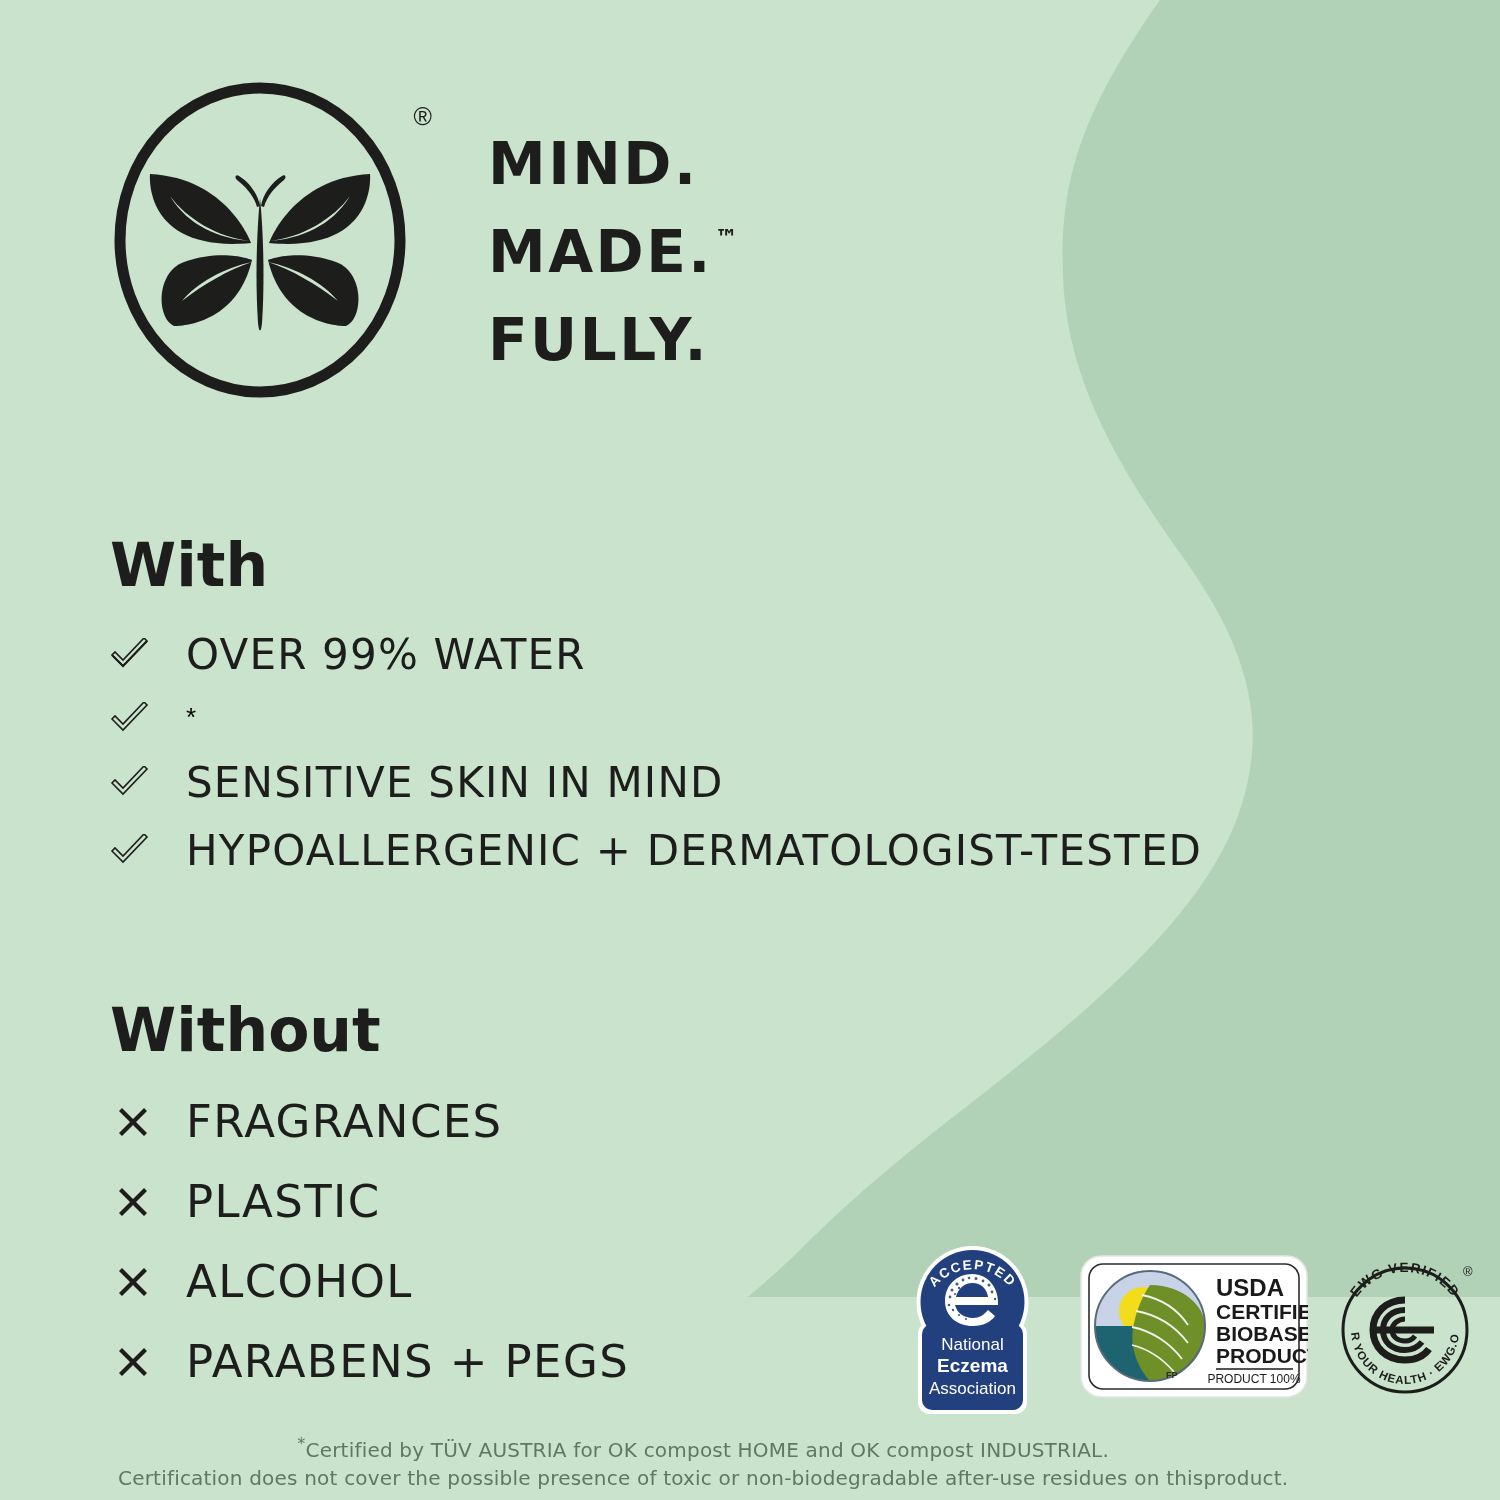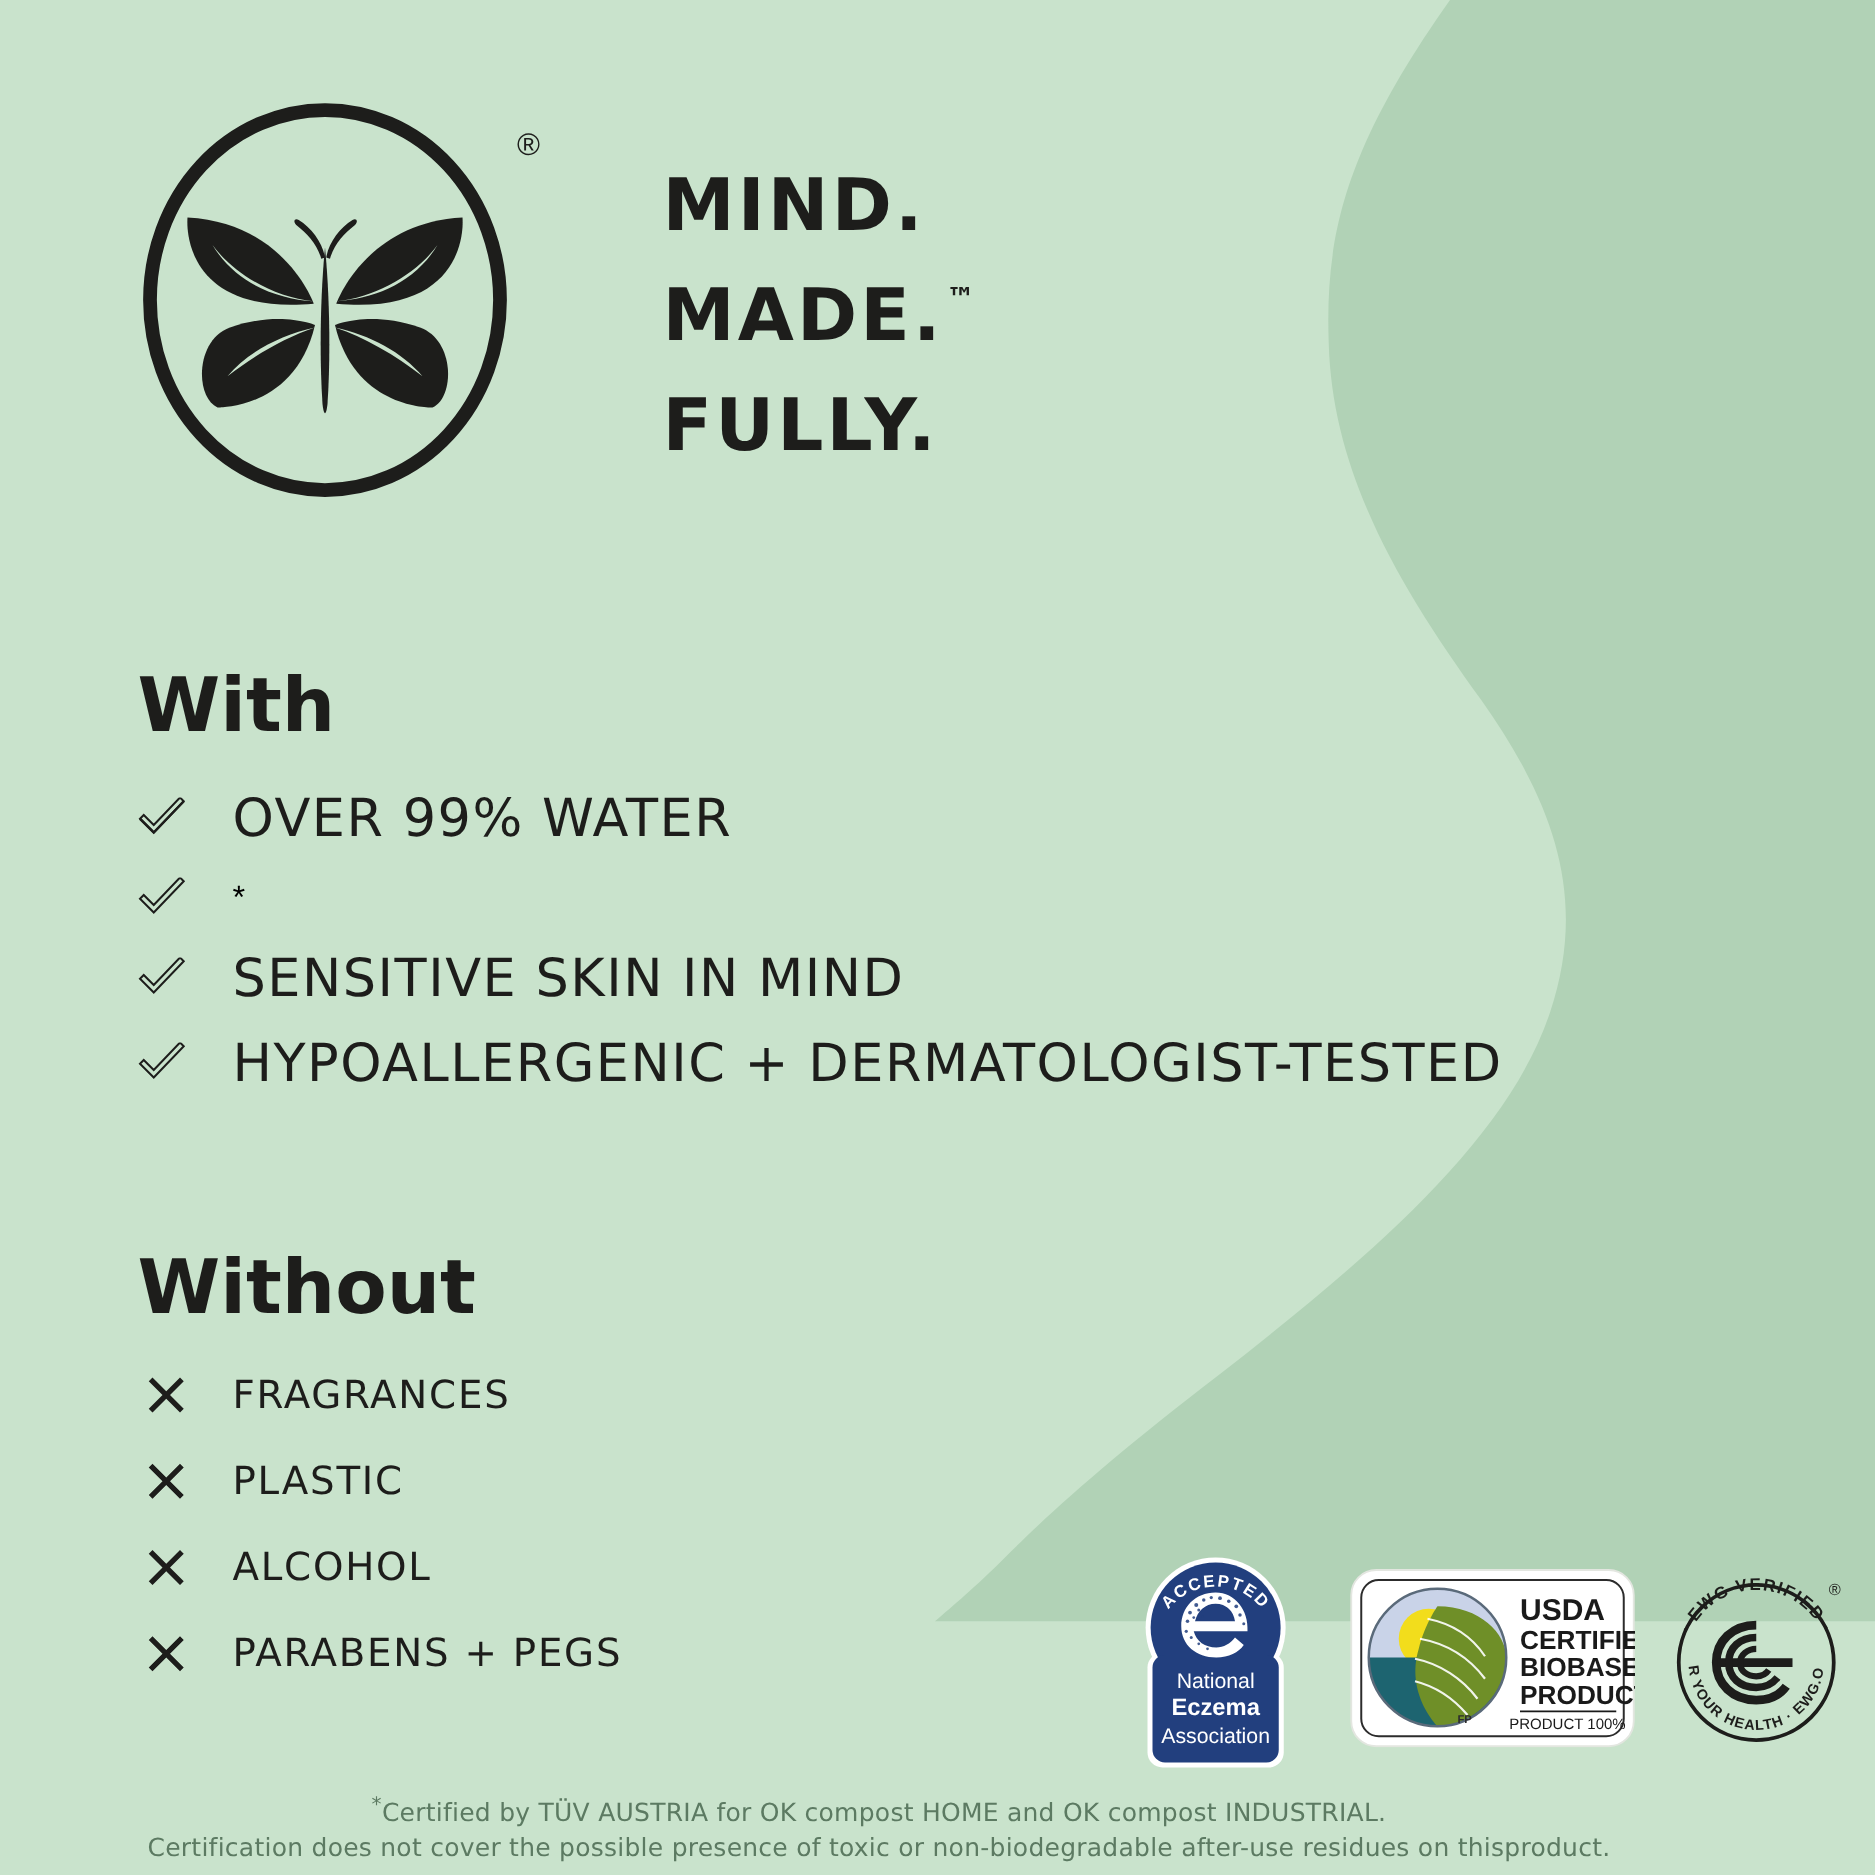--- a/index.html
+++ b/index.html
@@ -27,21 +27,21 @@
   }
   .wordmark {
     margin-top:42px;
     color:#1d1d1b;
     font-family:"DejaVu Sans", sans-serif;
     font-weight:600;
     font-size:58px;
     letter-spacing:2.5px;
     line-height:1.52;
   }
-  .wordmark .line { white-space:nowrap; position:relative;margin-left:42px; }
+  .wordmark .line { white-space:nowrap; position:relative; }
   .tm {
     font-size:23px; vertical-align:super; letter-spacing:0;
     font-weight:600; position:relative; top:-6px; left:2px;
   }
 
   
   .section { position:absolute; left:110px; }
   .section.with-sec { top:530px; }
   .section.without-sec { top:995px; }
 
@@ -67,21 +67,21 @@
   .cross-icon { width:52px; min-width:52px; display:flex; justify-content:flex-start; align-items:center; padding-left:6px; }
 
   .feature-label {
     font-family:"DejaVu Sans", sans-serif;
     font-size:42px;
     color:#1d1d1b;
     letter-spacing:1.2px;
     line-height:1;
     font-weight:400;
   }
-  .without-sec .feature-label { font-size:31px; letter-spacing:1.4px; }
+  .without-sec .feature-label { font-size:45px; letter-spacing:1.4px; }
   .without-sec .feature-item { margin-bottom:35px; }
   .sup-star { font-size:26px; vertical-align:super; position:relative; top:-2px; }
 
   
   .footnote {
     position:absolute; left:118px; top:1433px;
     font-family:"DejaVu Sans", sans-serif;
     font-size:20px;
     line-height:1.42;
     color:#5c7a62;

